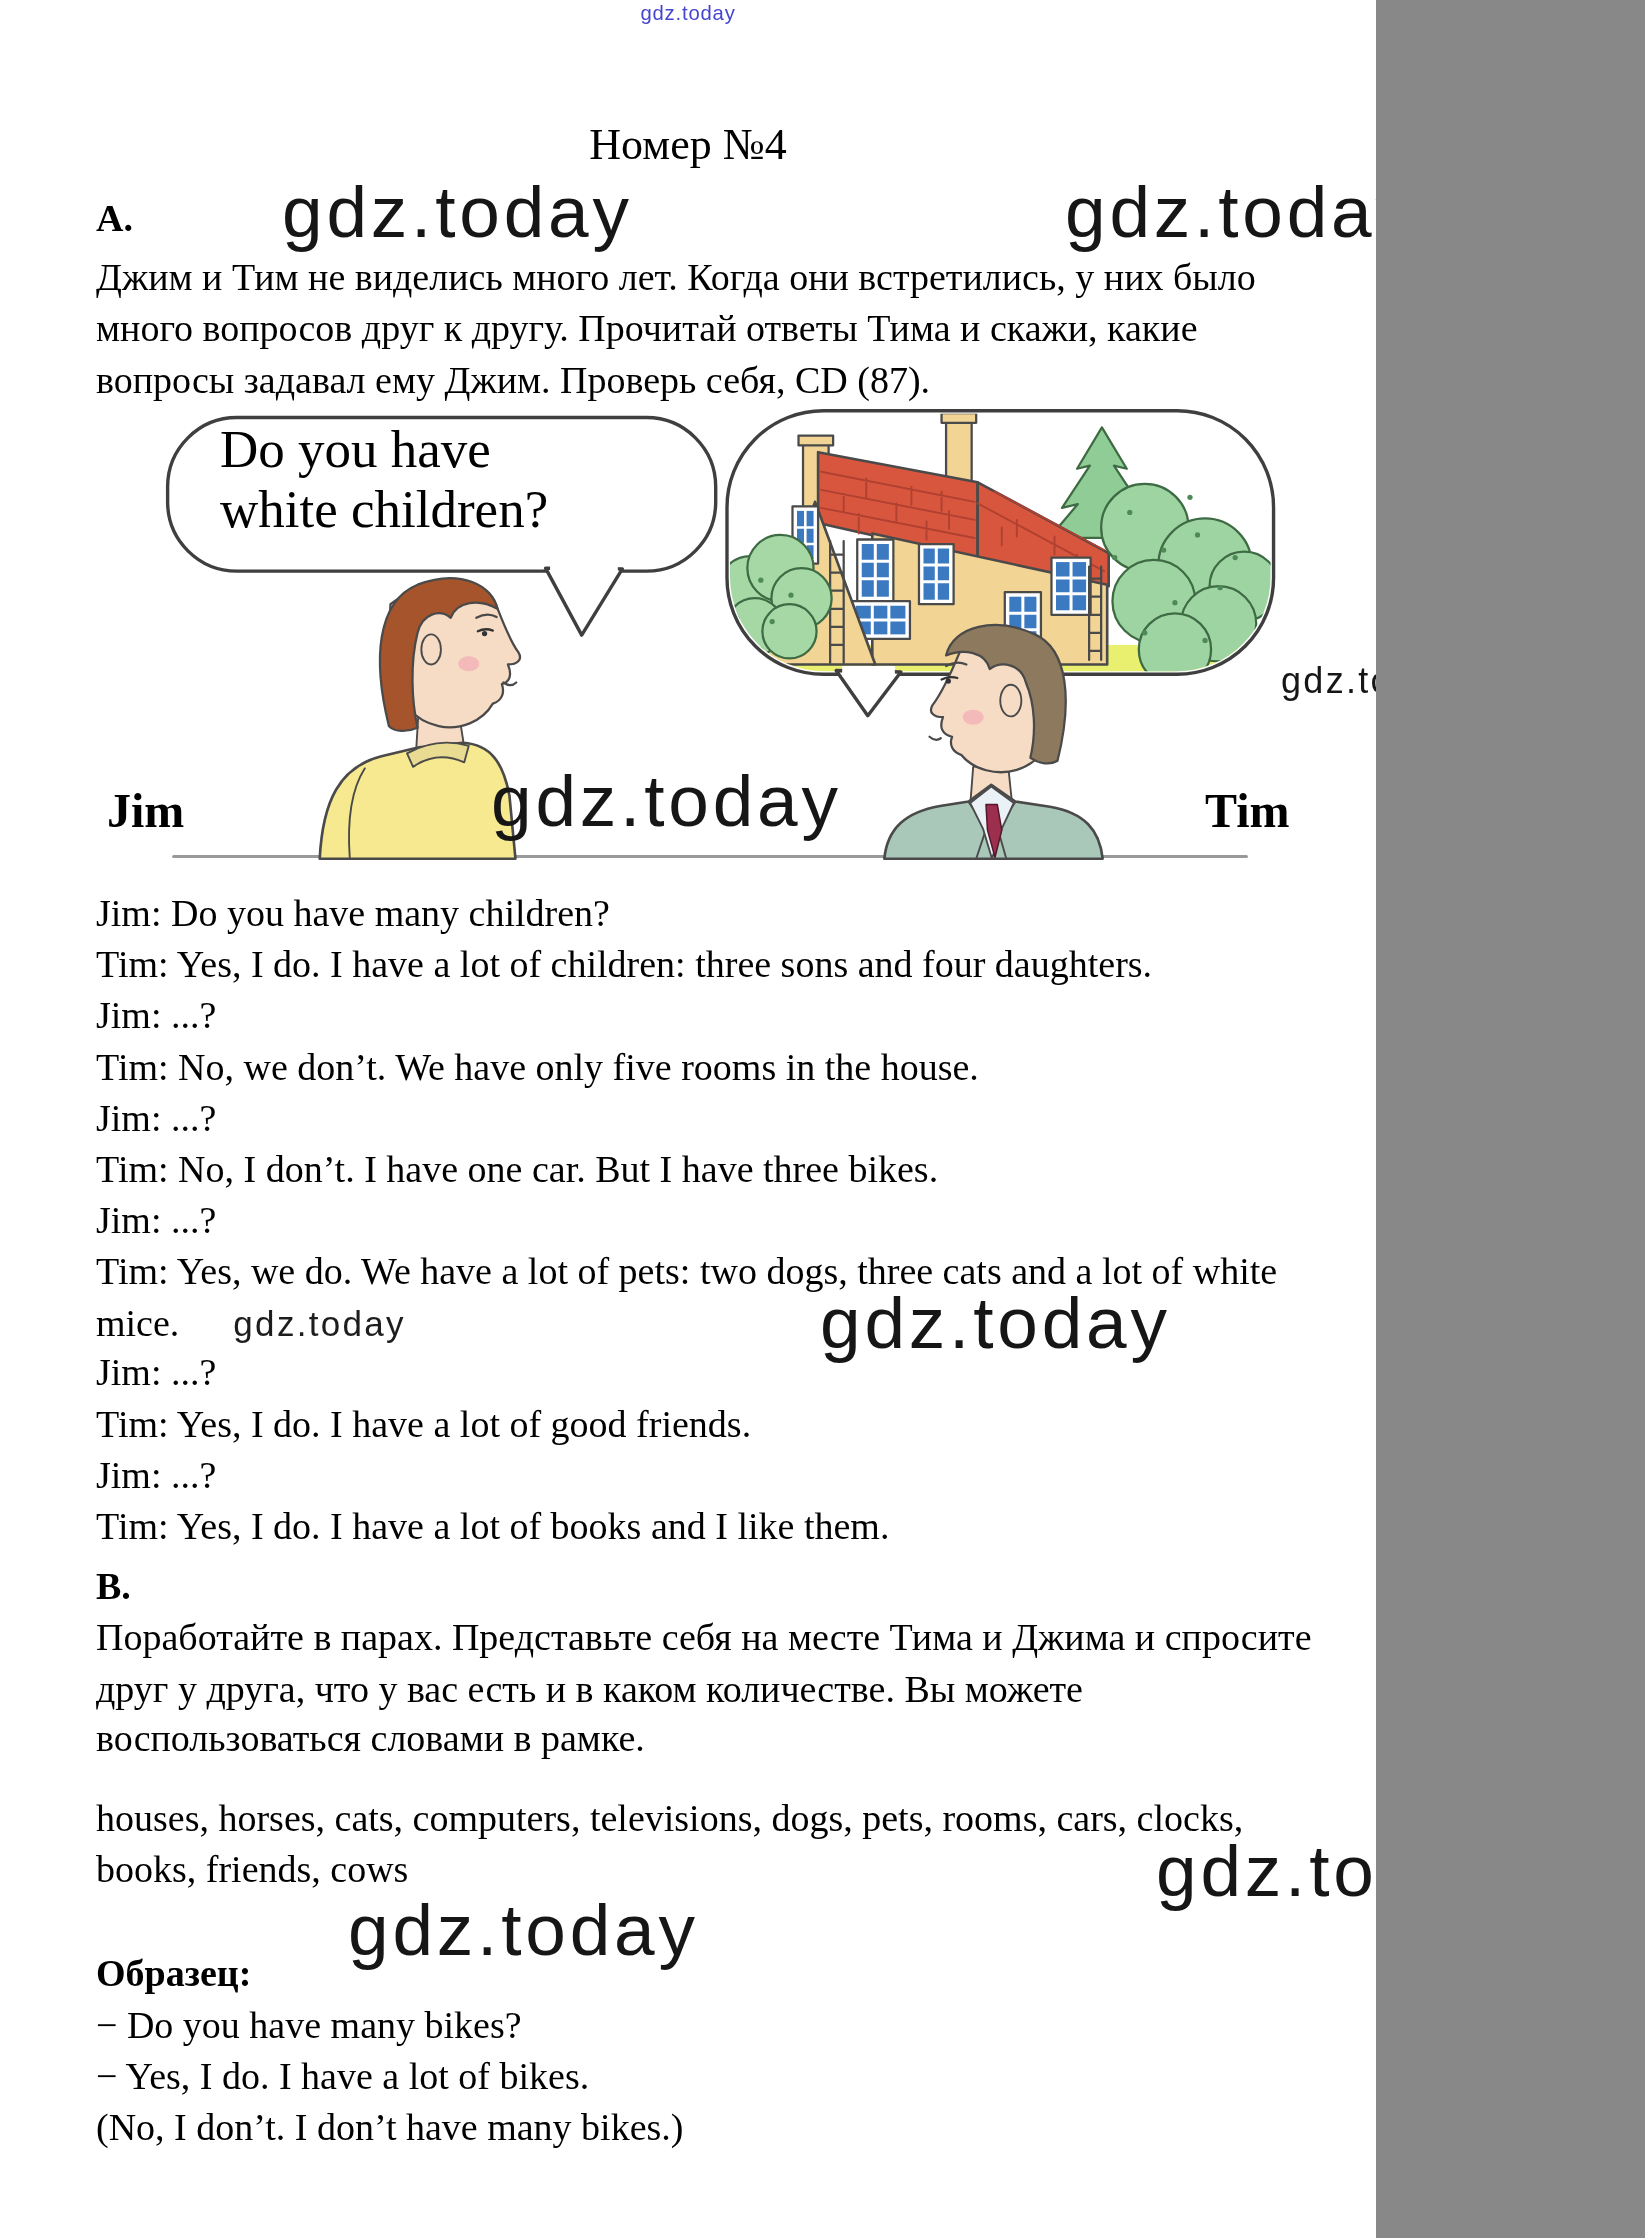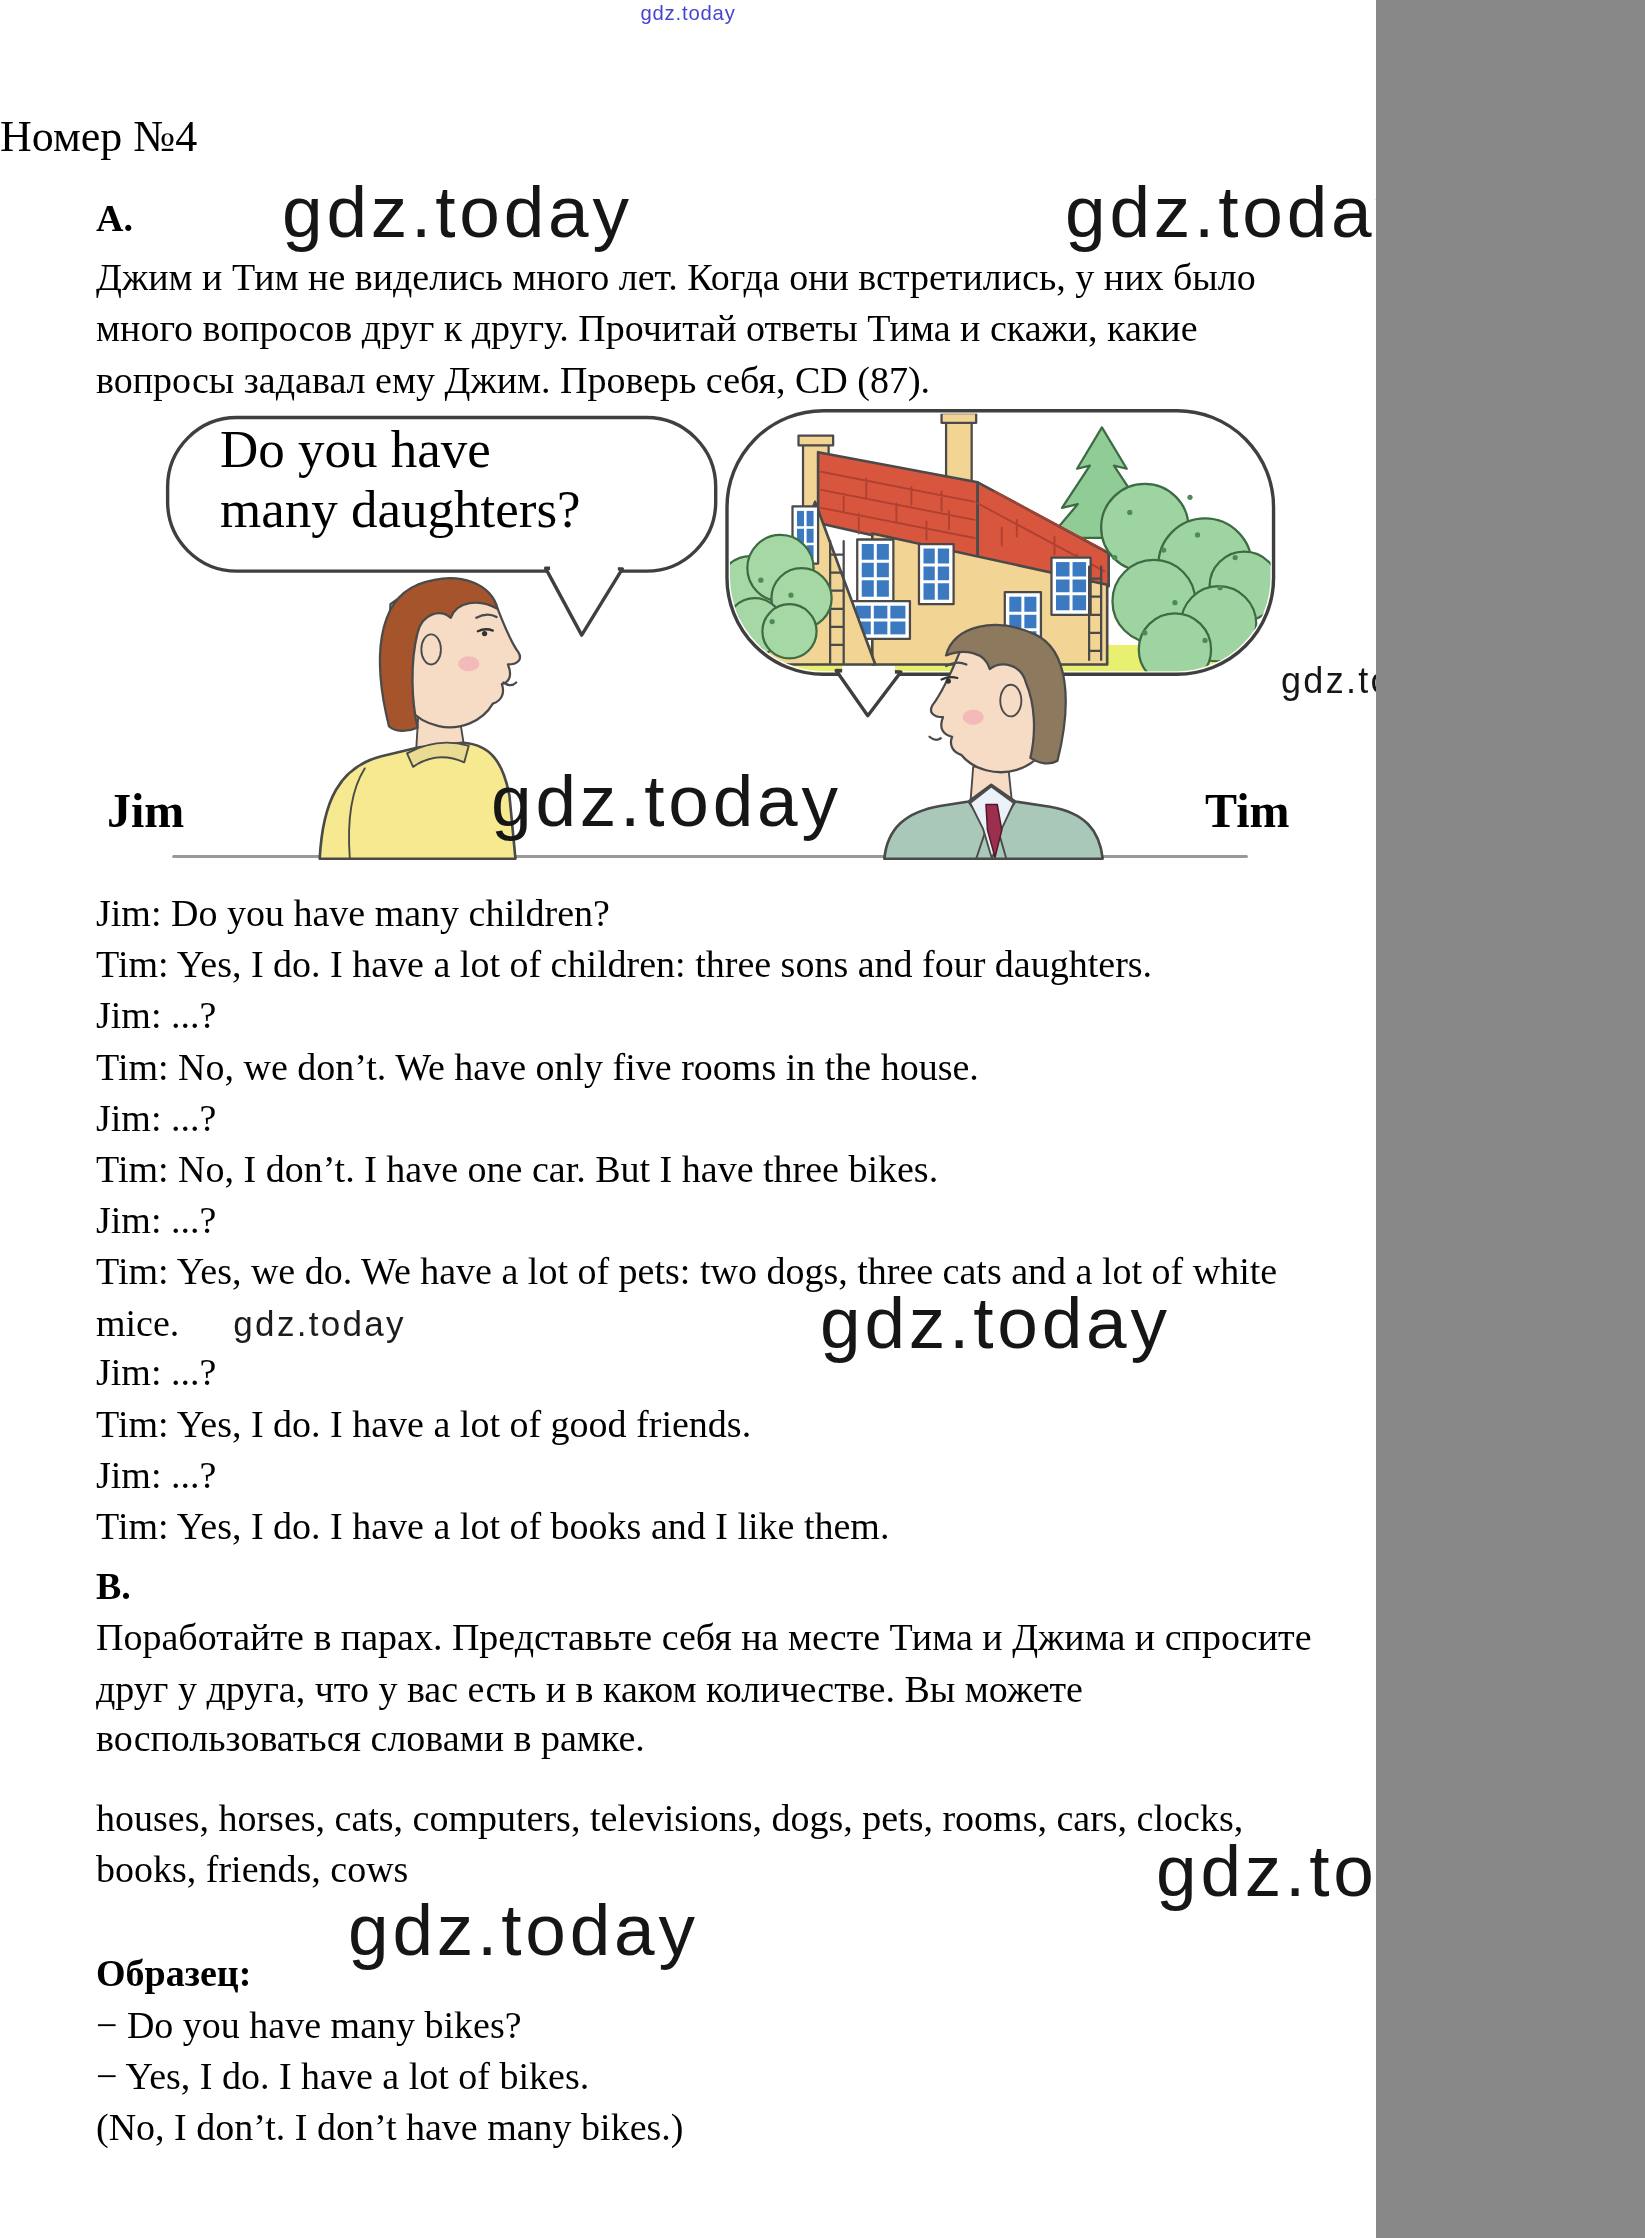--- a/index.html
+++ b/index.html
@@ -1,21 +1,21 @@
 <!DOCTYPE html>
 <html style="font-size:12px"><head>
 <meta charset="utf-8">
 <style>
   html,body{margin:0;padding:0;background:#888;}
   .page{position:relative;width:1376px;height:2239px;background:#ffffff;overflow:hidden;
         font-family:"Liberation Serif","DejaVu Serif",serif;color:#000;}
   .tline{position:absolute;left:96px;white-space:nowrap;font-size:38px;line-height:1.15;}
   .bold{font-weight:bold;}
-  .title{position:absolute;left:0;right:0;top:111px;text-align:left;font-size:44px;
-         font-weight:normal;margin:0;}
+  .title{position:absolute;left:0;right:0;top:111px;text-align:center;font-size:44px;
+         font-weight:normal;margin:8px;}
   .wm{position:absolute;font-family:"Liberation Sans","DejaVu Sans",sans-serif;color:#161616;
       white-space:nowrap;letter-spacing:3.8px;z-index:6;}
   .wm-big{font-size:73px;}
   .wm-med{font-size:36px;letter-spacing:2.3px;}
   .wm-top{position:absolute;left:0;right:0;top:1.5px;text-align:center;
           font-family:"Liberation Sans","DejaVu Sans",sans-serif;font-size:20.3px;
           color:#4545d0;letter-spacing:0.8px;z-index:6;}
   .wm-inline{position:relative;font-family:"Liberation Sans","DejaVu Sans",sans-serif;
              font-size:35px;letter-spacing:2.3px;margin-left:54px;color:#1d1d1d;}
   .figure{position:absolute;left:0;top:407px;width:1326px;height:463px;z-index:1;}
@@ -183,21 +183,21 @@
         <path d="M1256,344 q14,-8 27,-2" fill="none" stroke="#4a4a4a" stroke-width="3"></path>
         <path d="M1250,362 q11,-5 21,-2" fill="none" stroke="#333333" stroke-width="3"></path>
         <circle cx="1259" cy="364" r="3.5" fill="#333333"></circle>
         <path d="M1234,438 q8,7 15,2" fill="none" stroke="#4a4a4a" stroke-width="3"></path>
       </g>
     </svg>
   </div>
 
   <div class="bubble-text">
     <div>Do you have</div>
-    <div>many daughters?</div>
+    <div>white children?</div>
   </div>
   <div class="wm wm-med" style="left:1281px;top:660px">gdz.today</div>
   <div class="wm wm-big" style="left:491px;top:759px">gdz.today</div>
   <div class="person-label jim-label">Jim</div>
   <div class="person-label tim-label">Tim</div>
 
   <div class="tline" style="top:892px">Jim: Do you have many children?</div>
   <div class="tline" style="top:943px">Tim: Yes, I do. I have a lot of children: three sons and four daughters.</div>
   <div class="tline" style="top:994px">Jim: ...?</div>
   <div class="tline" style="top:1046px">Tim: No, we don’t. We have only five rooms in the house.</div>

